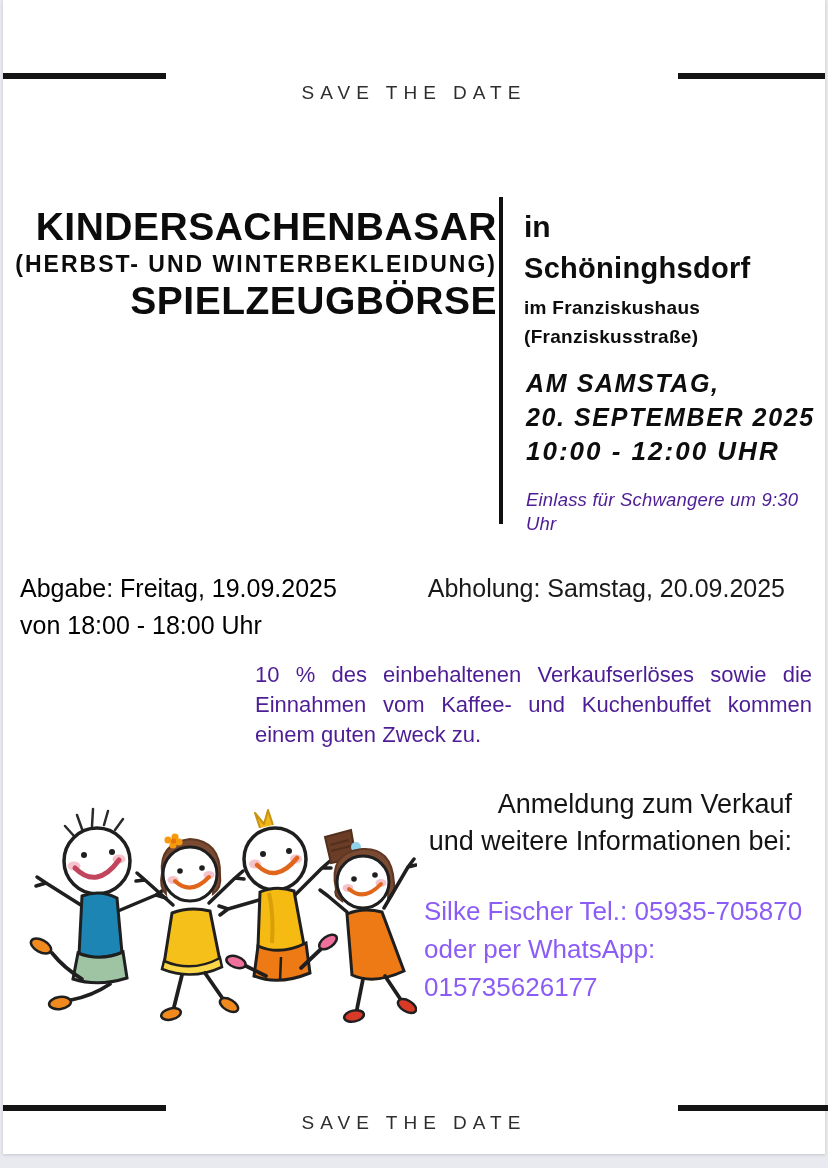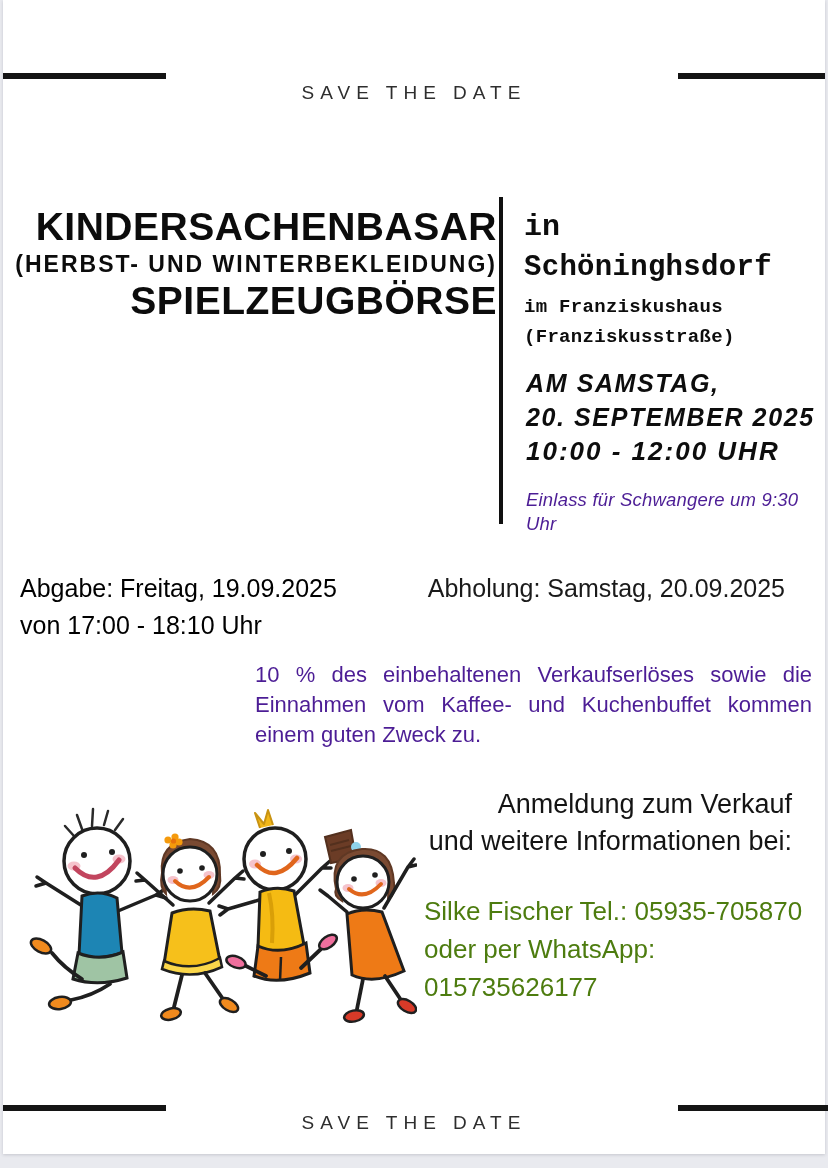--- a/index.html
+++ b/index.html
@@ -28,39 +28,39 @@
   .rule.br{left:678px;top:1105px;width:150px;}
   
   .title-block{
     left:0;top:206px;width:497px;text-align:right;color:#0c0c0c;font-weight:800;
   }
   .t1{font-size:39px;line-height:42px;letter-spacing:.5px;}
   .t2{font-size:23px;line-height:33px;letter-spacing:2px;}
   .t3{font-size:39px;line-height:40px;letter-spacing:.5px;}
   .divider{left:499px;top:197px;width:4px;height:327px;background:#101010;}
   
-  .location-block{left:524px;top:210px;color:#0d0d0d;font-weight:800;font-family:Liberation Mono, monospace;}
+  .location-block{left:524px;top:210px;color:#0d0d0d;font-weight:800;}
   .loc-in{font-size:30px;line-height:34px;}
   .loc-place{font-size:29px;line-height:48px;letter-spacing:.3px;}
   .loc-venue{font-size:19px;line-height:31px;letter-spacing:.3px;}
   .loc-street{font-size:19px;line-height:28px;letter-spacing:.3px;}
   
   .event-block{left:526px;top:366px;color:#0d0d0d;font-weight:800;font-style:italic;}
   .ev-line{font-size:25px;line-height:34px;letter-spacing:1.6px;}
   .ev-time{font-size:26px;letter-spacing:2px;}
   .ev-note{font-size:18.5px;line-height:24px;font-weight:500;color:#4c1d95;letter-spacing:.2px;margin-top:20px;}
   
   .dropoff-block{left:20px;top:570px;font-size:25px;line-height:37px;color:#000000;}
   .pickup-block{right:43px;top:570px;text-align:right;font-size:25px;line-height:37px;color:#1a1a1a;}
   
   .charity{left:255px;top:660px;width:557px;font-size:22px;line-height:30px;
     text-align:justify;color:#4c1d95;}
   
   .registration{right:36px;top:786px;text-align:right;font-size:27px;line-height:37px;color:#141414;}
-  .contact{left:424px;top:892px;font-size:26px;line-height:38px;color:#4d7c0f;}
+  .contact{left:424px;top:892px;font-size:26px;line-height:38px;color:#8b5cf6;}
   
   .kids{left:22px;top:795px;}
 </style>
 </head>
 <body>
 
 <div id="canvas">
   <div class="page abs"></div>
 
   <div class="abs rule tl"></div>
@@ -84,21 +84,21 @@
 
   <div class="abs event-block">
     <div class="ev-line">AM SAMSTAG,</div>
     <div class="ev-line">20. SEPTEMBER 2025</div>
     <div class="ev-line ev-time">10:00 - 12:00 UHR</div>
     <div class="ev-note">Einlass für Schwangere um 9:30 Uhr</div>
   </div>
 
   <div class="abs dropoff-block">
     <div>Abgabe: Freitag, 19.09.2025</div>
-    <div>von 17:00 - 18:10 Uhr</div>
+    <div>von 18:00 - 18:00 Uhr</div>
   </div>
   <div class="abs pickup-block">
     <div>Abholung: Samstag, 20.09.2025</div>
   </div>
 
   <div class="abs charity">10 % des einbehaltenen Verkaufserlöses sowie die Einnahmen vom Kaffee- und Kuchenbuffet kommen einem guten Zweck zu.</div>
 
   <div class="abs registration">
     <div>Anmeldung zum Verkauf</div>
     <div>und weitere Informationen bei:</div>

